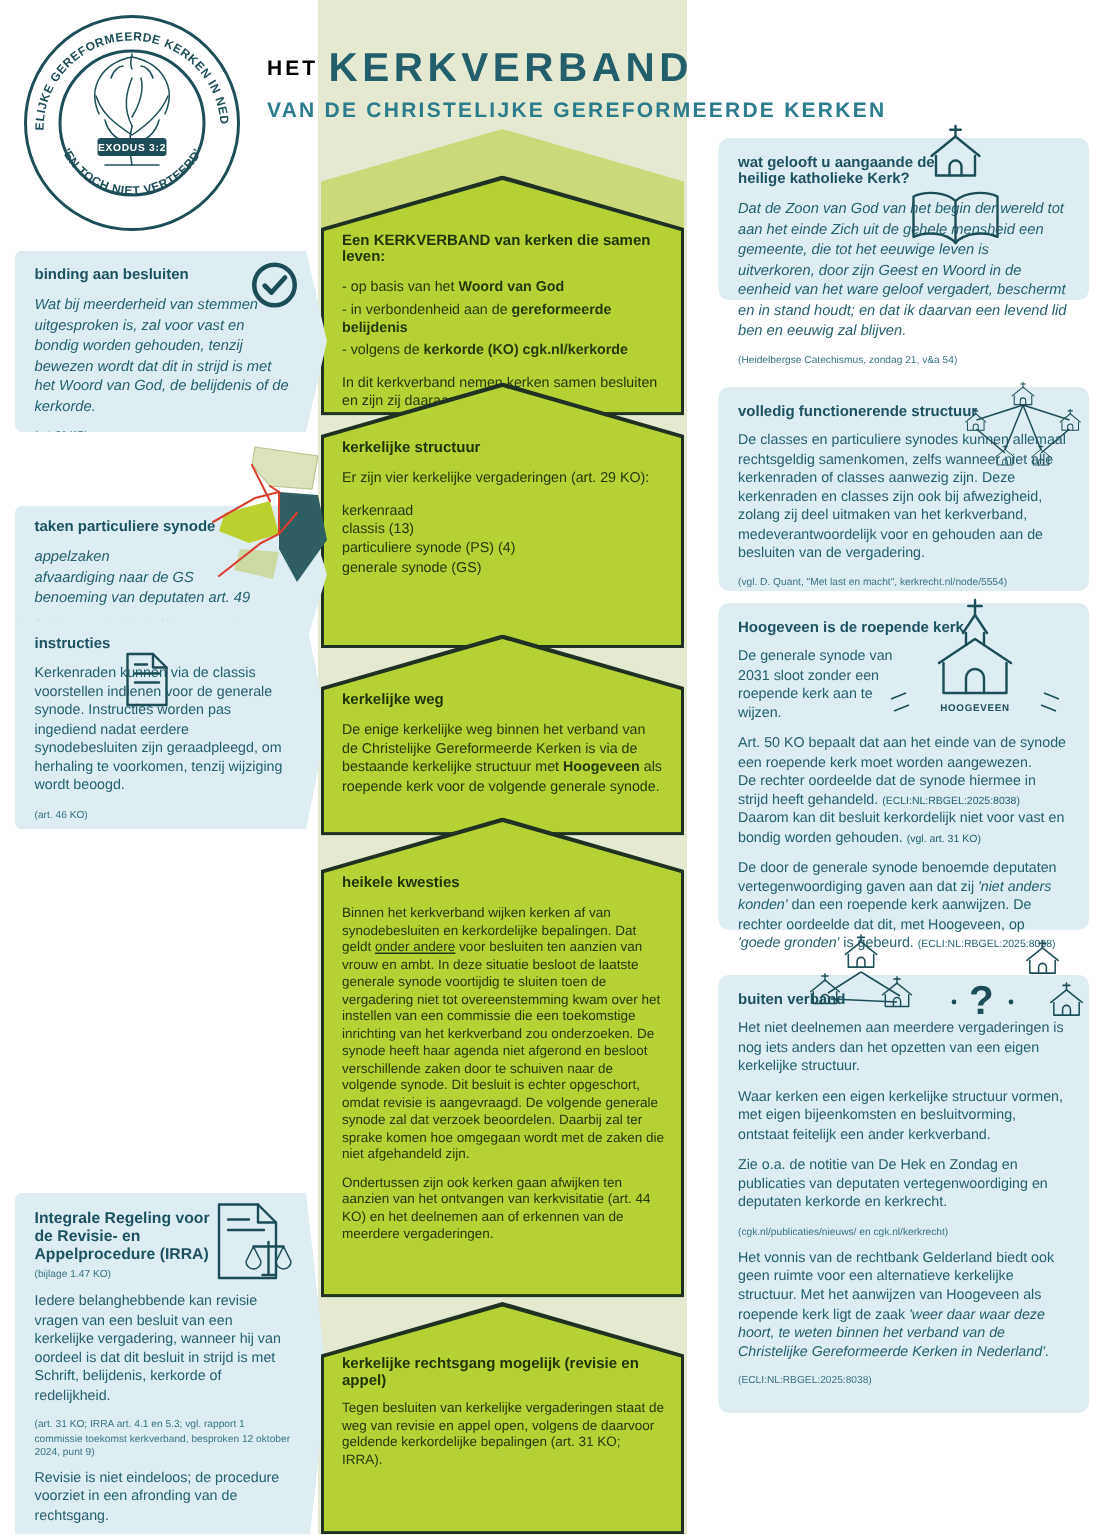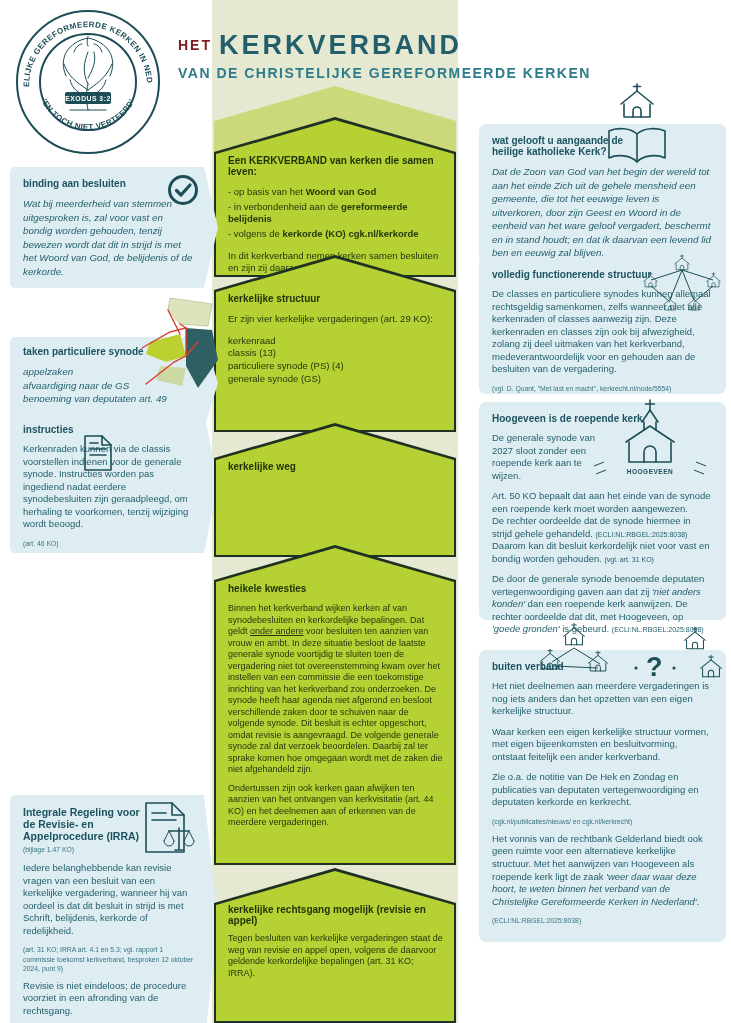--- a/index.html
+++ b/index.html
@@ -1,21 +1,21 @@
 <!DOCTYPE html>
 <html><head>
 <meta charset="utf-8">
 <style>
   html,body{margin:0;padding:0;background:#fff;}
   .page{position:relative;width:731px;height:1023px;background:#ffffff;overflow:hidden;
         font-family:"Liberation Sans",sans-serif;color:#1d5560;}
   .center-col{position:absolute;left:212px;top:0;width:246px;height:1023px;background:#e6e9d1;z-index:0;}
   
   .hdr{position:absolute;left:178px;top:30px;z-index:5;white-space:nowrap;}
-  .t-het{font-size:14px;font-weight:bold;letter-spacing:2px;color:#7f1d1d;vertical-align:4px;}
+  .t-het{font-size:14px;font-weight:bold;letter-spacing:2px;color:#000000;vertical-align:4px;}
   .t-main{font-size:27px;font-weight:bold;letter-spacing:3px;color:#225f6b;margin-left:7px;}
   .t-sub{font-size:14px;font-weight:bold;letter-spacing:1.5px;color:#2d7c8c;margin-top:4px;}
   
   .chevbox{position:absolute;left:214px;width:242px;}
   .cb-border{position:absolute;inset:0;background:#1e3122;
      clip-path:polygon(0 35px,50% 0,100% 35px,100% 100%,0 100%);}
   .cb-fill{position:absolute;left:2px;right:2px;top:0;bottom:2px;background:#b5d134;
      clip-path:polygon(0 37px,50% 3px,100% 37px,100% 100%,0 100%);}
   .cb-content{position:absolute;left:14px;right:13px;top:38px;bottom:6px;}
   .cb-title{font-weight:bold;font-size:10px;color:#1e3306;margin-bottom:9px;}
@@ -110,20 +110,21 @@
 particuliere synode (PS) (4)
 generale synode (GS)</div>
     </div>
   </div>
 
   <div class="chevbox z4" style="top:423px;height:134px">
     <div class="cb-border"></div>
       <div class="cb-fill"></div>
     <div class="cb-content">
       <div class="cb-title">kerkelijke weg</div>
+      <div class="cb-text"><span>De enige kerkelijke weg binnen het verband van de Christelijke Gereformeerde Kerken is via de bestaande kerkelijke structuur met </span><span style="font-weight: 700;">Hoogeveen</span><span> als roepende kerk voor de volgende generale synode.</span></div>
     </div>
   </div>
 
   <div class="chevbox z5" style="top:545px;height:320px">
     <div class="cb-border"></div>
       <div class="cb-fill"></div>
     <div class="cb-content">
       <div class="cb-title">heikele kwesties</div>
       <div class="cb-text tight"><span>Binnen het kerkverband wijken kerken af van synodebesluiten en kerkordelijke bepalingen. Dat geldt </span><span style="text-decoration: underline;">onder andere</span><span> voor besluiten ten aanzien van vrouw en ambt. In deze situatie besloot de laatste generale synode voortijdig te sluiten toen de vergadering niet tot overeenstemming kwam over het instellen van een commissie die een toekomstige inrichting van het kerkverband zou onderzoeken. De synode heeft haar agenda niet afgerond en besloot verschillende zaken door te schuiven naar de volgende synode. Dit besluit is echter opgeschort, omdat revisie is aangevraagd. De volgende generale synode zal dat verzoek beoordelen. Daarbij zal ter sprake komen hoe omgegaan wordt met de zaken die niet afgehandeld zijn.</span></div>
       <div class="cb-text tight">Ondertussen zijn ook kerken gaan afwijken ten aanzien van het ontvangen van kerkvisitatie (art. 44 KO) en het deelnemen aan of erkennen van de meerdere vergaderingen.</div>
@@ -195,21 +196,21 @@
     </div>
   </div>
   <svg class="icon" style="left:138px;top:800px" width="62" height="62" viewBox="0 0 62 62">
     <path class="ln" d="M8 3 H34 L46 15 V52 H8 Z"></path>
     <path class="ln" d="M34 3 V15 H46"></path>
     <path class="ln" d="M14 13 H28 M14 20 H38"></path>
     <path class="ln" d="M41 28 V50 M31 31 H51 M37 50 H45"></path>
     <path class="ln thin" d="M31 31 L26 41 M31 31 L36 41 M26 41 a5 5 0 0 0 10 0 M51 31 L46 41 M51 31 L56 41 M46 41 a5 5 0 0 0 10 0"></path>
   </svg>
 
-  <div class="note-right" style="top:124px;height:142px">
+  <div class="note-right" style="top:92px;height:108px">
     <div class="nr-pad">
       <div class="note-title" style="width:150px">wat gelooft u aangaande de heilige katholieke Kerk?</div>
       <div class="note-quote">Dat de Zoon van God van het begin der wereld tot aan het einde Zich uit de gehele mensheid een gemeente, die tot het eeuwige leven is uitverkoren, door zijn Geest en Woord in de eenheid van het ware geloof vergadert, beschermt en in stand houdt; en dat ik daarvan een levend lid ben en eeuwig zal blijven.</div>
       <div class="note-src">(Heidelbergse Catechismus, zondag 21, v&amp;a 54)</div>
     </div>
   </div>
   <svg class="icon" style="left:598px;top:82px" width="78" height="88" viewBox="0 0 78 88">
     <use href="#sym-church" x="19" y="0" width="40" height="40"></use>
     <path class="ln" d="M39 52 C33 46 19 45 11 49 V76 C19 72 33 73 39 80 C45 73 59 72 67 76 V49 C59 45 45 46 39 52 Z"></path>
     <path class="ln" d="M39 52 V80"></path>
@@ -229,23 +230,23 @@
     <use href="#sym-church" x="35" y="0" width="18" height="18"></use>
     <use href="#sym-church" x="4" y="18" width="17" height="17"></use>
     <use href="#sym-church" x="67" y="18" width="17" height="17"></use>
     <use href="#sym-church" x="24" y="42" width="16" height="16"></use>
     <use href="#sym-church" x="48" y="42" width="16" height="16"></use>
   </svg>
 
   <div class="note-right" style="top:402px;height:218px">
     <div class="nr-pad">
       <div class="note-title">Hoogeveen is de roepende kerk</div>
-      <div class="note-body" style="width:115px">De generale synode van 2027 sloot zonder een roepende kerk aan te wijzen.</div>
+      <div class="note-body" style="width:115px">De generale synode van 2031 sloot zonder een roepende kerk aan te wijzen.</div>
       <div class="note-body" style="margin-bottom:0">Art. 50 KO bepaalt dat aan het einde van de synode een roepende kerk moet worden aangewezen.</div>
-      <div class="note-body" style="margin-bottom:0"><span>De rechter oordeelde dat de synode hiermee in strijd gehele gehandeld. </span><span class="inline-src">(ECLI:NL:RBGEL:2025:8038)</span></div>
+      <div class="note-body" style="margin-bottom:0"><span>De rechter oordeelde dat de synode hiermee in strijd heeft gehandeld. </span><span class="inline-src">(ECLI:NL:RBGEL:2025:8038)</span></div>
       <div class="note-body"><span>Daarom kan dit besluit kerkordelijk niet voor vast en bondig worden gehouden. </span><span class="inline-src">(vgl. art. 31 KO)</span></div>
       <div class="note-body"><span>De door de generale synode benoemde deputaten vertegenwoordiging gaven aan dat zij </span><span style="font-style: italic;">'niet anders konden'</span><span> dan een roepende kerk aanwijzen. De rechter oordeelde dat dit, met Hoogeveen, op </span><span style="font-style: italic;">'goede gronden'</span><span> is gebeurd. </span><span class="inline-src">(ECLI:NL:RBGEL:2025:8038)</span></div>
     </div>
   </div>
   <svg class="icon" style="left:592px;top:396px" width="116" height="86" viewBox="0 0 116 86">
     <g transform="translate(28,0)">
       <path class="ln" d="M30 14 V4 M25.5 8 H34.5"></path>
       <path class="ln" d="M22 26 L30 14 L38 26 M24 26 V34 M36 26 V34"></path>
       <path class="ln" d="M6 46 L30 30 L54 46"></path>
       <path class="ln" d="M9 46 V66 H51 V46"></path>

